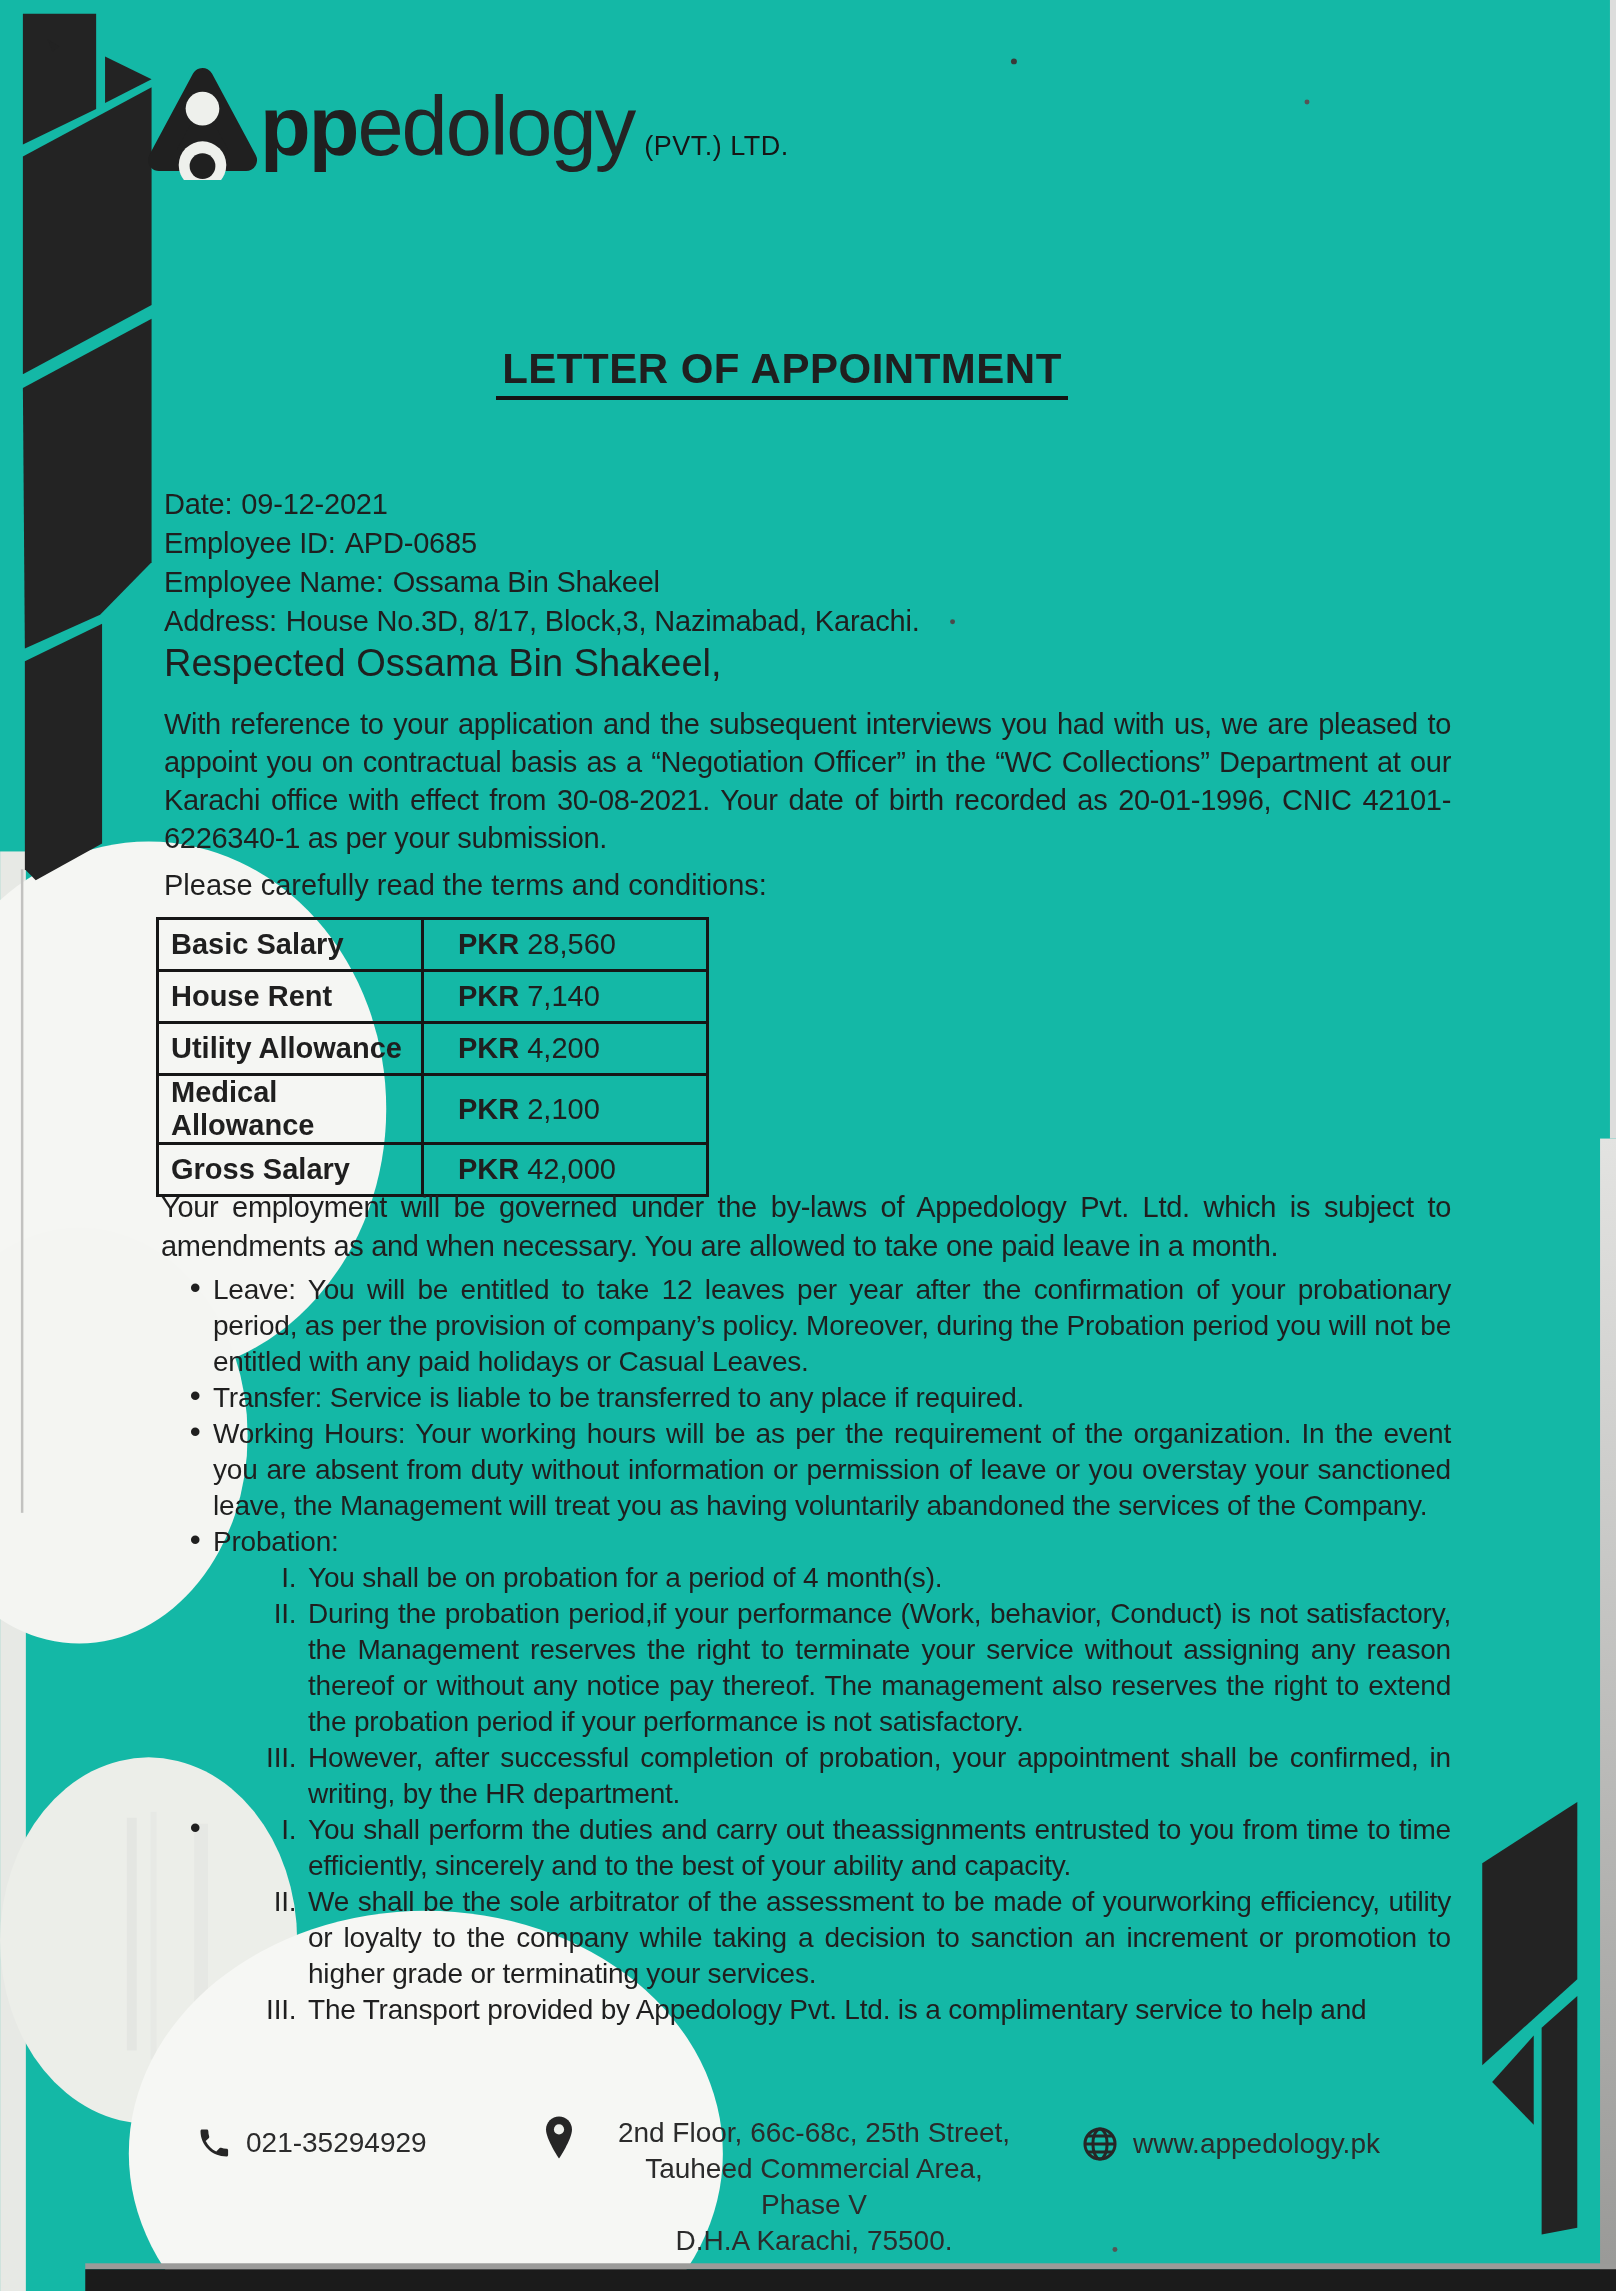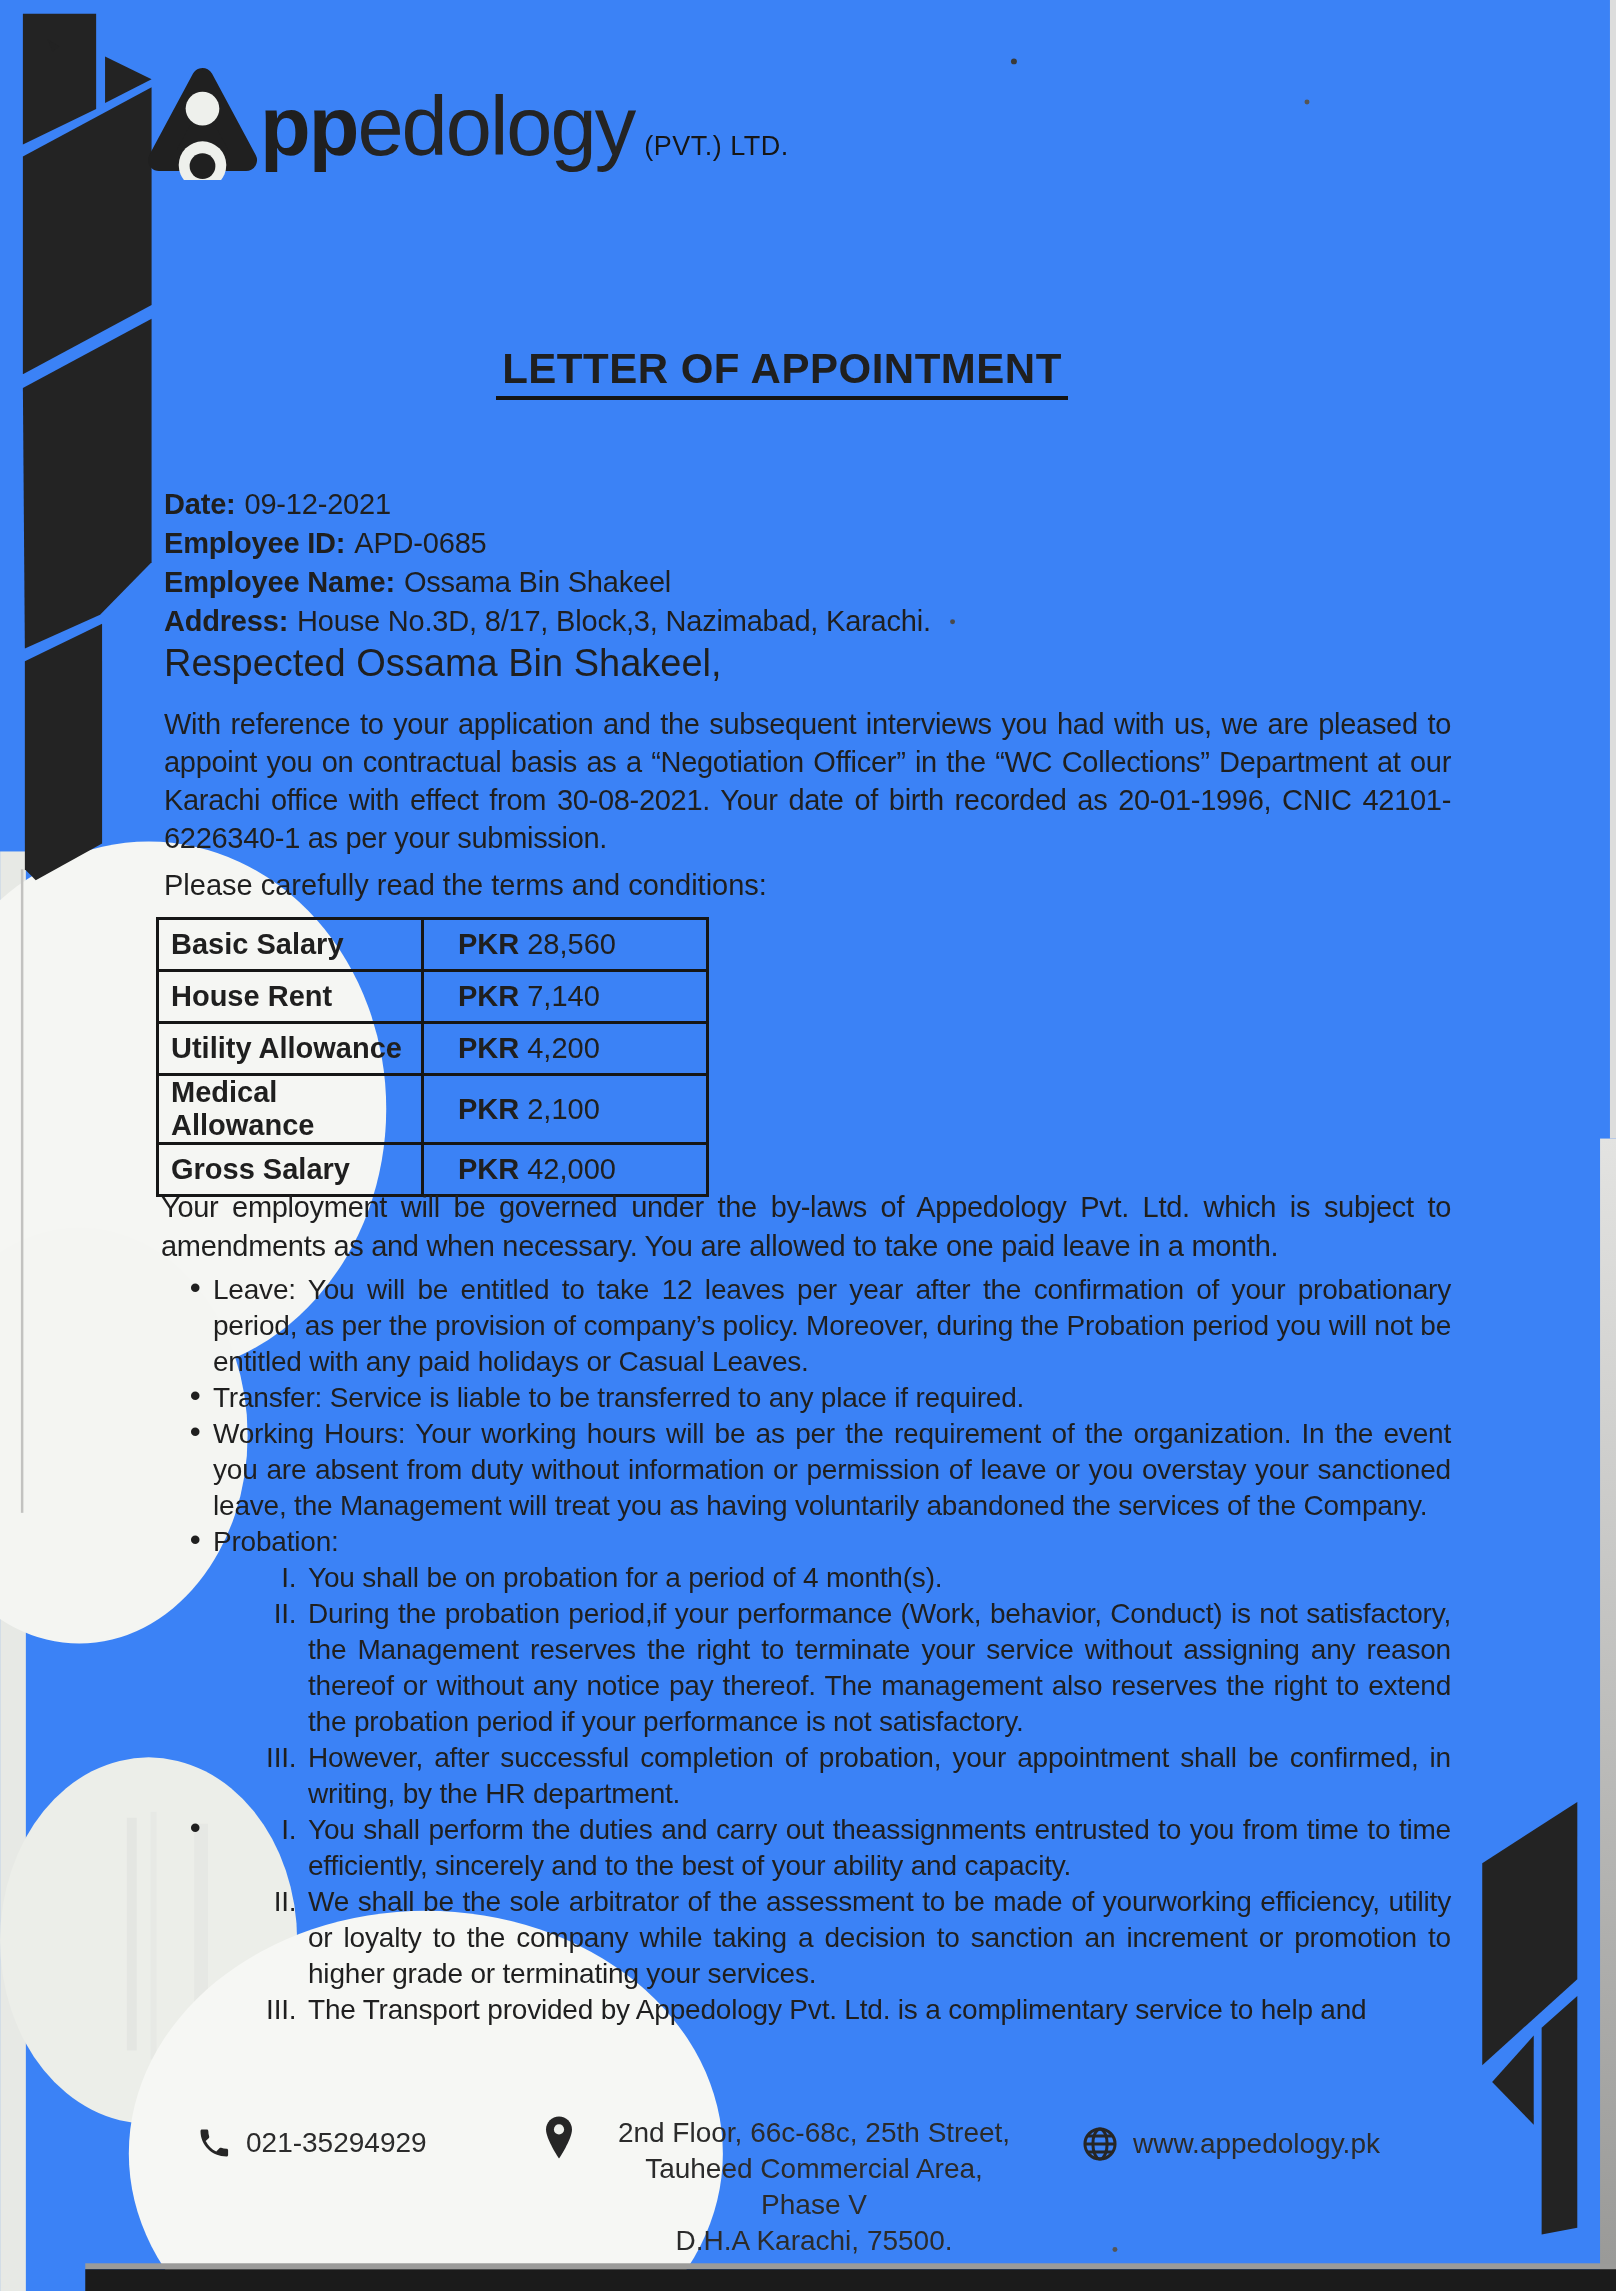--- a/index.html
+++ b/index.html
@@ -1,38 +1,38 @@
 <!DOCTYPE html>
 <html><head>
 <meta charset="utf-8">
 <style>
   html,body{margin:0;padding:0;background:#8a8a88;}
   .page{
-    position:relative;width:1617px;height:2292px;background:#3b82f6;
+    position:relative;width:1617px;height:2292px;background:#14b8a6;
     overflow:hidden;font-family:"Liberation Sans",sans-serif;color:#1f1f1f;
   }
   .decor{position:absolute;inset:0;pointer-events:none;}
   .b{font-weight:normal;margin-top:23px;}
 
   
   .logo{position:absolute;left:147px;top:63px;display:flex;align-items:flex-end;}
   .logo-mark{width:111px;height:117px;margin-bottom:4px;}
   .logo-text{font-size:83px;line-height:1;letter-spacing:-2px;margin-left:2px;margin-bottom:16px;}
   .lt-bold{font-weight:bold;}
   .lt-light{font-weight:normal;color:#242424;}
   .logo-suffix{font-size:27px;letter-spacing:0.5px;margin-left:10px;margin-bottom:22px;color:#161616;}
 
   
   .title-wrap{position:absolute;left:0;top:345px;width:1564px;text-align:center;}
   .title{display:inline-block;font-size:42px;font-weight:bold;letter-spacing:0.5px;
          border-bottom:4px solid #141414;padding:0 6px 3px;}
 
   
   .meta{position:absolute;left:164px;top:485px;font-size:29px;line-height:39px;letter-spacing:-0.2px;}
-  .meta-label{font-weight:bold;margin-right:9px;}
+  .meta-label{font-weight:normal;margin-right:9px;}
 
   .salutation{position:absolute;left:164px;top:642px;font-size:38px;}
 
   .intro{position:absolute;left:164px;top:705px;width:1287px;font-size:29px;
          line-height:38px;text-align:justify;letter-spacing:-0.3px;}
 
   .please{position:absolute;left:164px;top:869px;font-size:29px;}
 
   
   .salary{position:absolute;left:156px;top:917px;border-collapse:collapse;}

